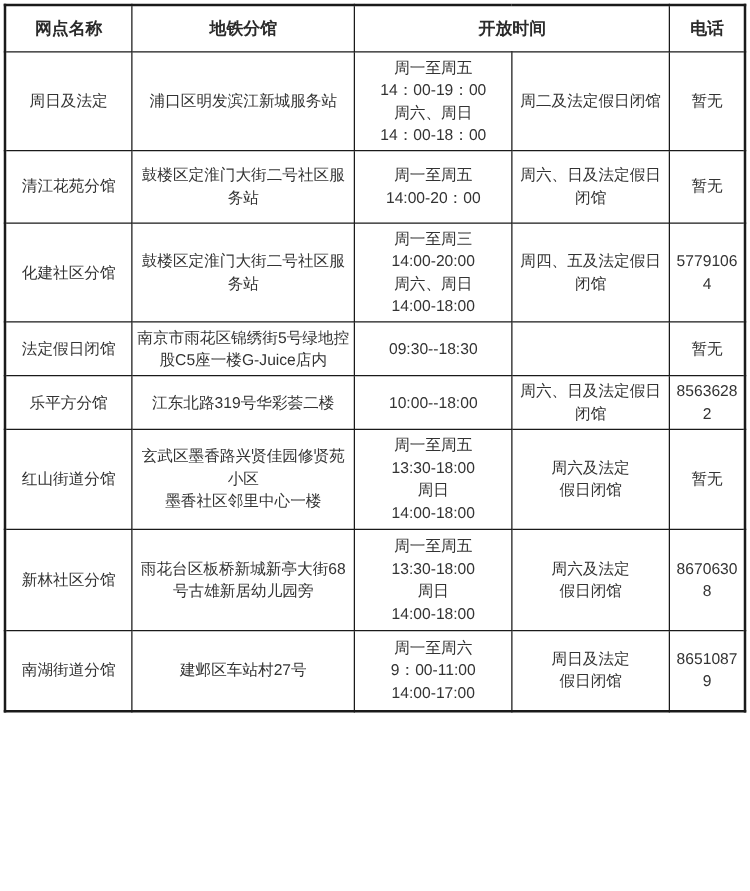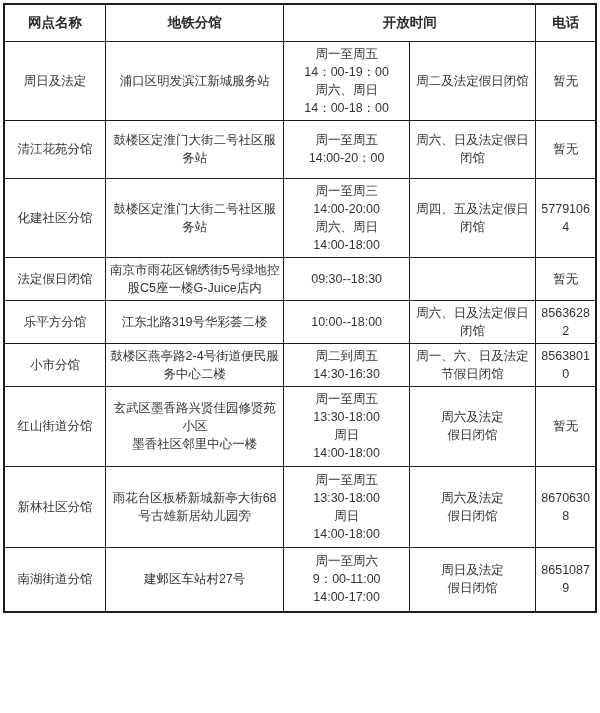--- a/index.html
+++ b/index.html
@@ -169,39 +169,20 @@
             <span class="line">10:00--18:00</span>
           </td>
           <td>
             <span class="line">周六、日及法定假日</span>
             <span class="line">闭馆</span>
           </td>
           <td>
             <span class="line">85636282</span>
           </td>
         </tr>
-        <tr class="r6">
-          <td>
-            <span class="line">小市分馆</span>
-          </td>
-          <td>
-            <span class="line">鼓楼区燕亭路2-4号街道便民服务中心二楼</span>
-          </td>
-          <td>
-            <span class="line">周二到周五</span>
-            <span class="line">14:30-16:30</span>
-          </td>
-          <td>
-            <span class="line">周一、六、日及法定</span>
-            <span class="line">节假日闭馆</span>
-          </td>
-          <td>
-            <span class="line">85638010</span>
-          </td>
-        </tr>
         <tr class="r8">
           <td>
             <span class="line">红山街道分馆</span>
           </td>
           <td>
             <span class="line">玄武区墨香路兴贤佳园修贤苑小区</span>
             <span class="line">墨香社区邻里中心一楼</span>
           </td>
           <td>
             <span class="line">周一至周五</span>

